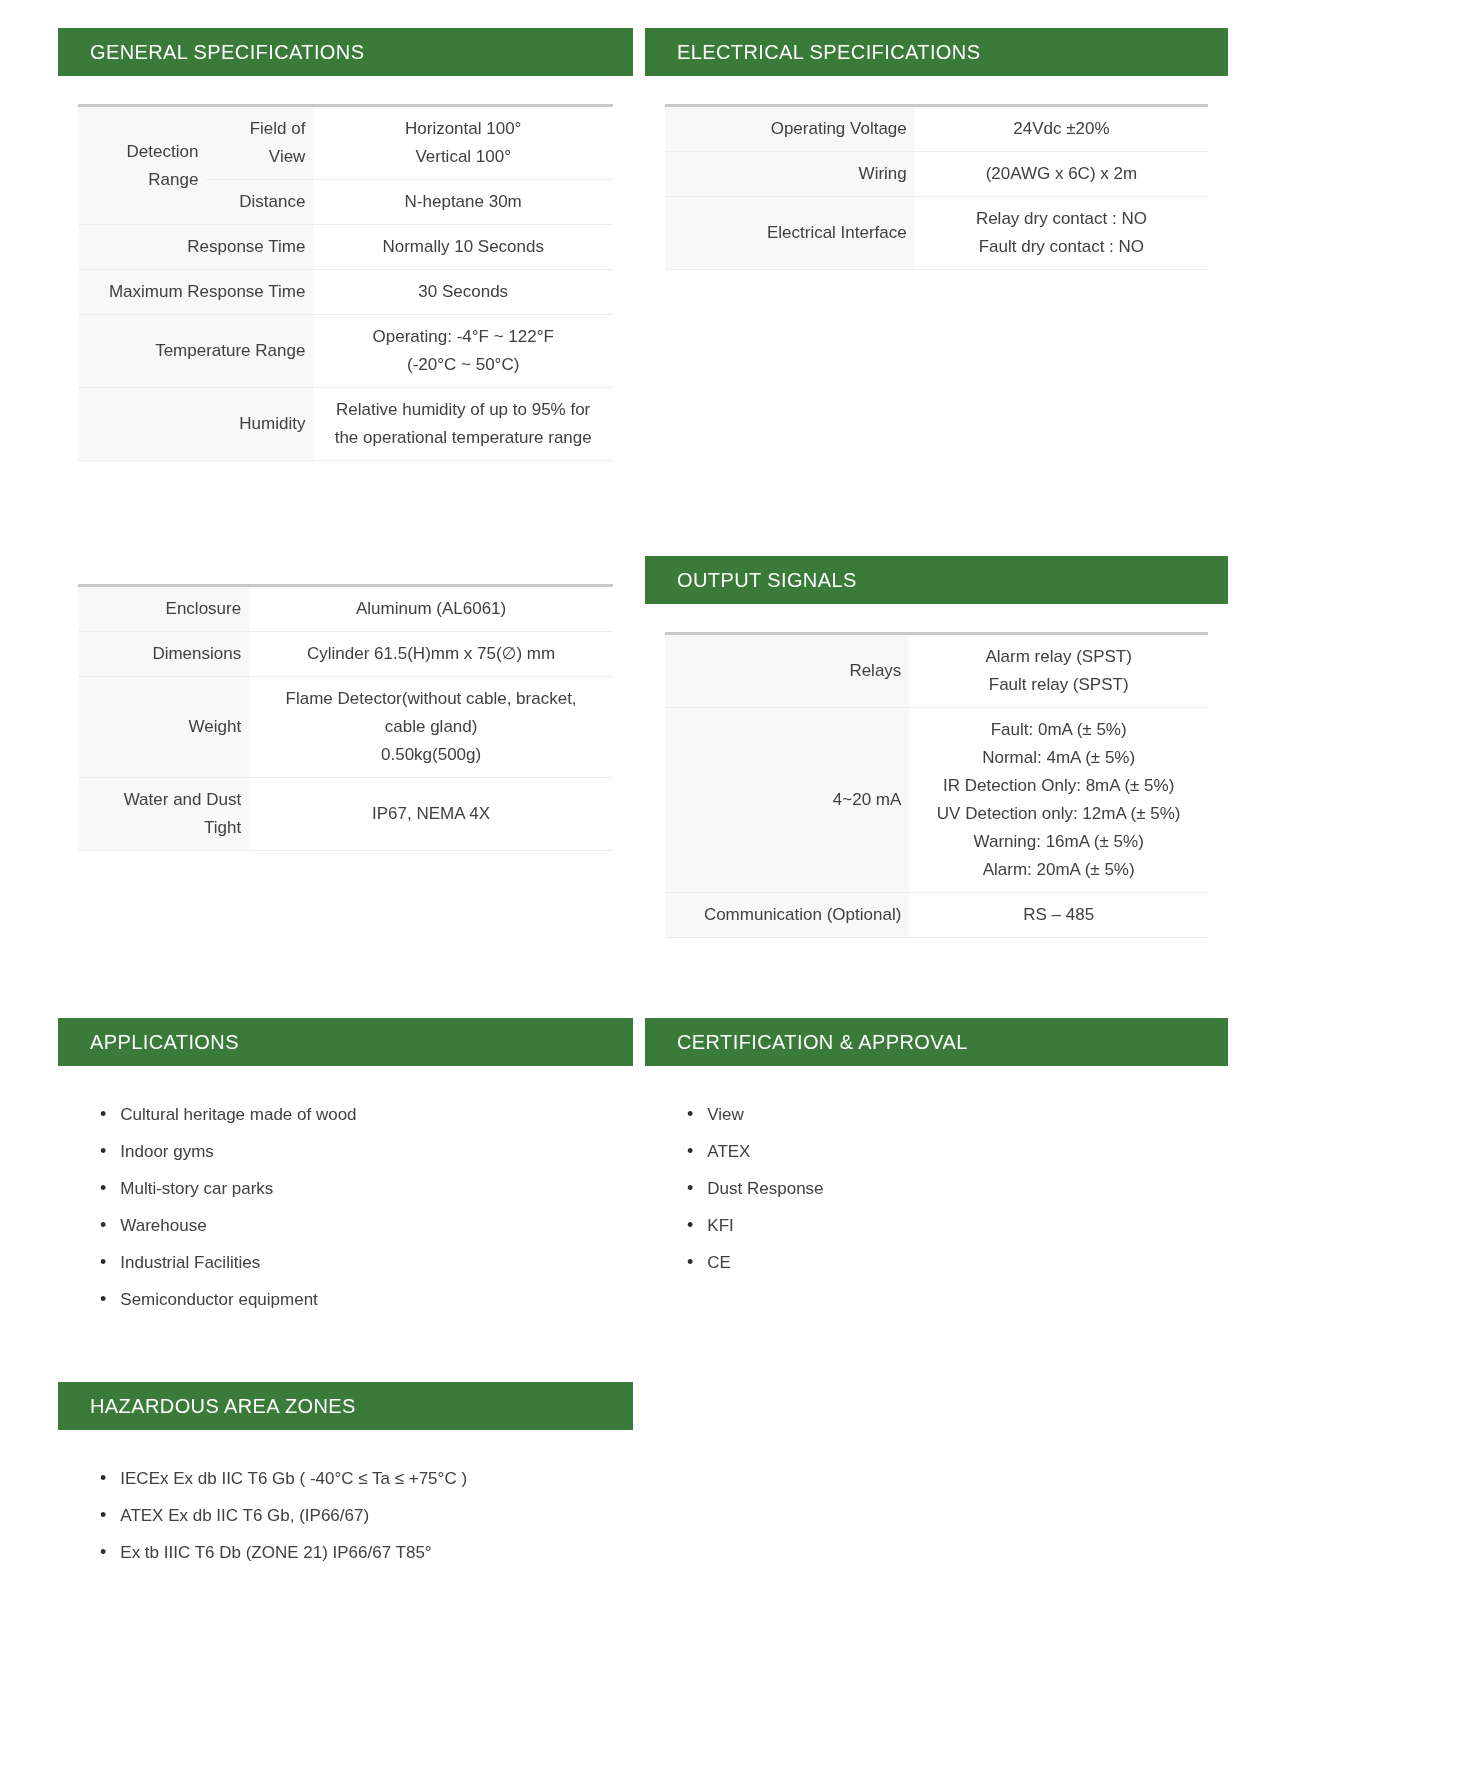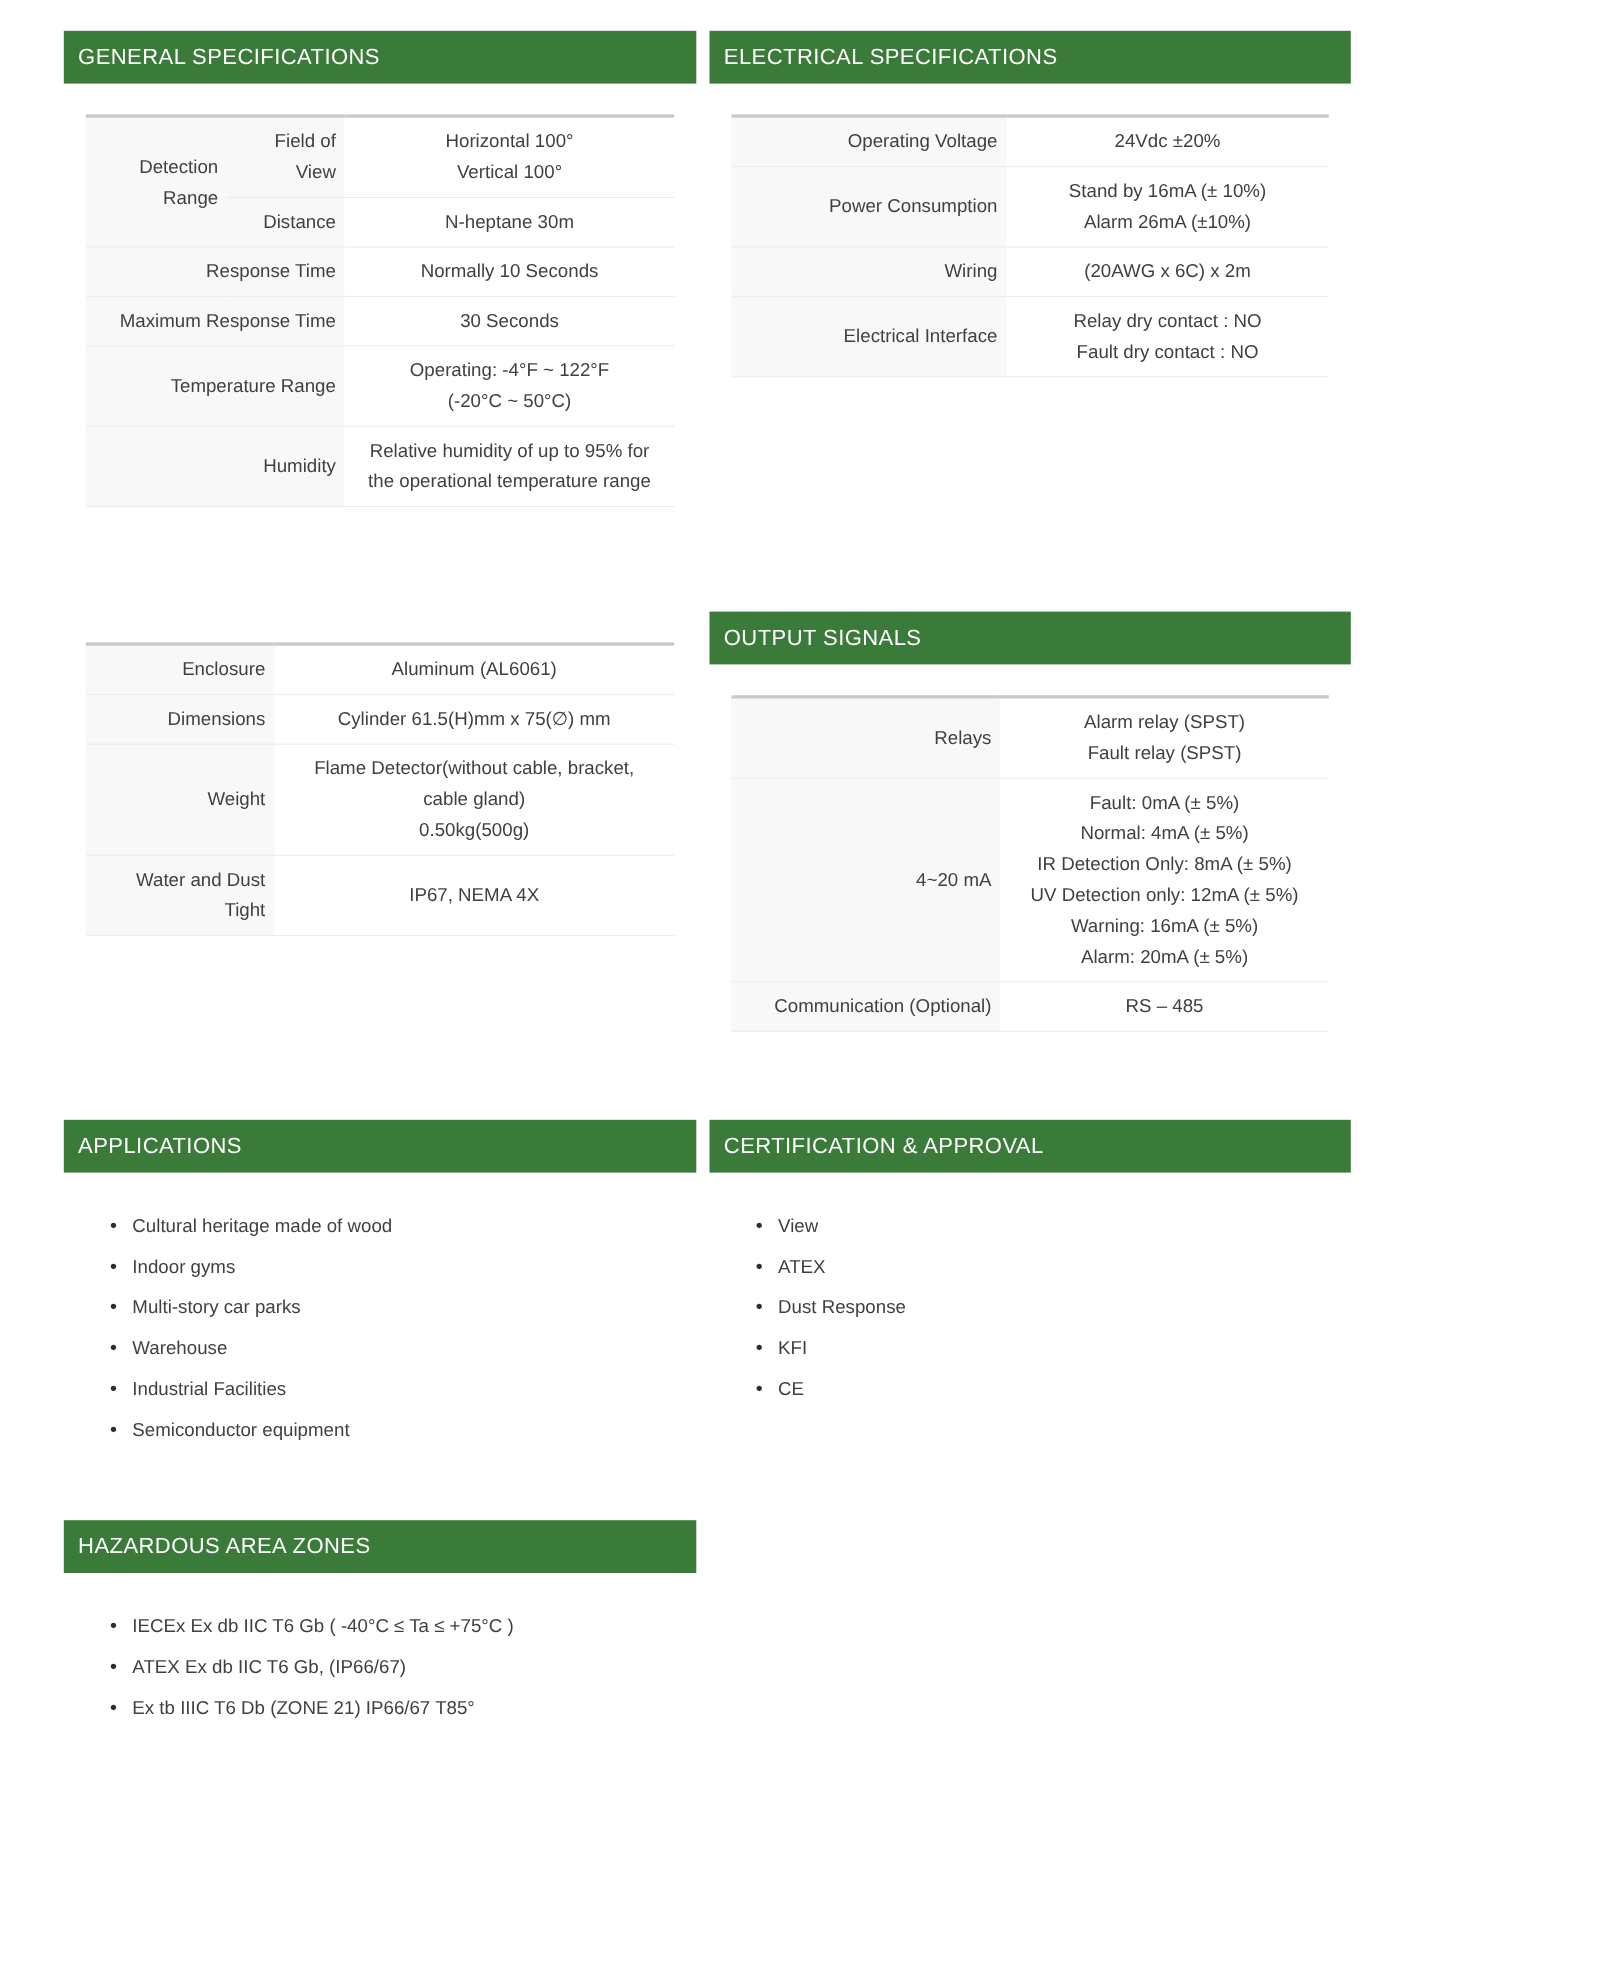--- a/index.html
+++ b/index.html
@@ -21,21 +21,21 @@
   }
   .page{padding:28px 0 0 58px;width:1228px;}
   .section-row{display:flex;gap:12px;align-items:flex-start;}
   .row-1{margin-bottom:95px;}
   .row-2{margin-bottom:80px;}
   .row-3{margin-bottom:64px;}
   .col-left{width:575px;flex:0 0 auto;}
   .col-right{width:583px;flex:0 0 auto;}
   .bar{
     height:48px;background:var(--header_bg);color:var(--header_text);
-    display:flex;align-items:center;padding-left:13px;
+    display:flex;align-items:center;padding-left:32px;
     font-size:20px;letter-spacing:0.4px;font-weight:400;
   }
   table.spec-table{
     border-collapse:collapse;
     width:calc(100% - 40px);
     margin:28px 20px 0 20px;
     border-top:3px solid var(--table_top_border);
     font-size:17px;
   }
   table.spec-table td{
@@ -114,24 +114,20 @@
       </div>
       <table class="spec-table">
         <colgroup>
             <col style="width:46%">
             <col style="width:54%">
           </colgroup>
         <tbody>
             <tr>
               <td class="label">Operating Voltage</td>
               <td class="value">24Vdc ±20%</td>
-            </tr>
-            <tr>
-              <td class="label">Power Consumption</td>
-              <td class="value">Stand by 16mA (± 10%)<br>Alarm 26mA (±10%)</td>
             </tr>
             <tr>
               <td class="label">Wiring</td>
               <td class="value">(20AWG x 6C) x 2m</td>
             </tr>
             <tr>
               <td class="label">Electrical Interface</td>
               <td class="value">Relay dry contact : NO<br>Fault dry contact : NO</td>
             </tr>
           </tbody>

